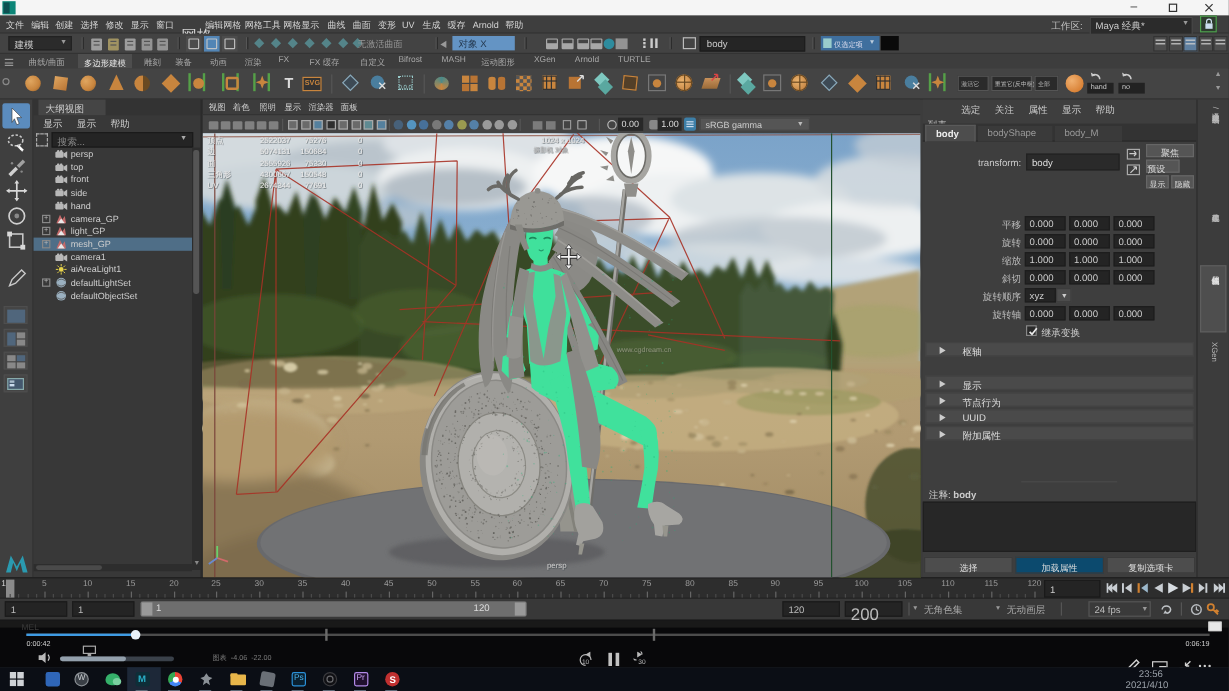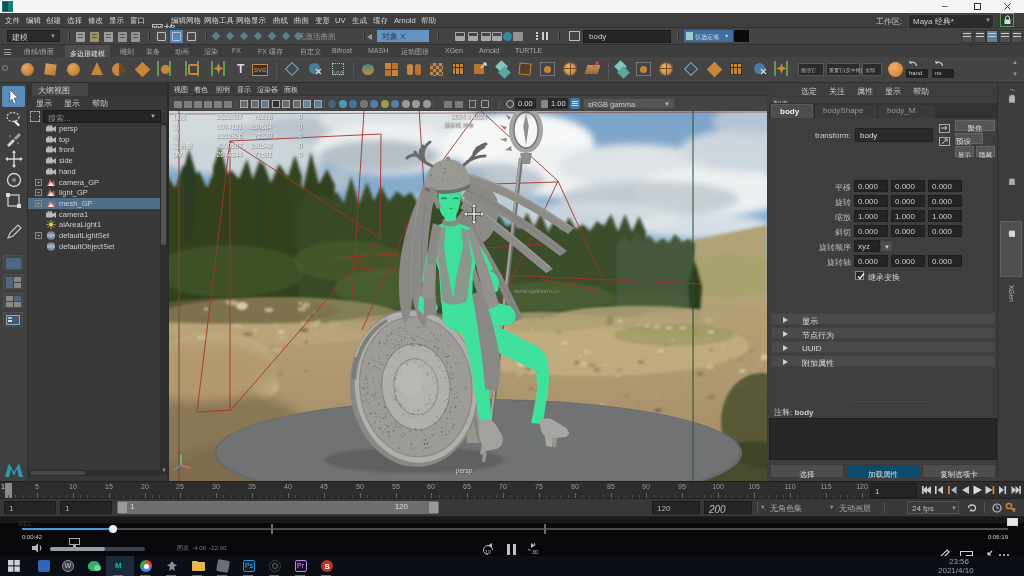--- a/index.html
+++ b/index.html
@@ -1793,20 +1793,24 @@
       </div>
       <div class="a" style="left:159px;top:172px;width:34px;height:12px;background:#242424;border:1px solid #1d1d1d;">
         <div class="tx" style="left:3px;top:1px;font-size:8px;color:#ccc;">0.000</div>
       </div>
       <div class="a" style="left:86px;top:188px;width:9px;height:9px;background:#2a2a2a;border:1px solid #888;">
         <svg class="a" style="left:1px;top:1px;" width="8" height="7" viewBox="0 0 8 7">
           <path d="M1 3.5 L3 5.5 L7 0.5" stroke="#eee" stroke-width="1.4" fill="none"></path>
         </svg>
       </div>
       <div class="tx" style="left:99px;top:189px;font-size:8px;color:#ccc;">继承变换</div>
+      <div class="a" style="left:2px;top:202px;width:224px;height:12px;background:#4a4a4a;border:1px solid #424242;">
+        <div class="a" style="left:11px;top:3px;width:0;height:0;border-top:3.5px solid transparent;border-bottom:3.5px solid transparent;border-left:5px solid #ccc;"></div>
+        <div class="tx" style="left:30px;top:2px;font-size:8px;color:#ddd;">枢轴</div>
+      </div>
       <div class="a" style="left:2px;top:230px;width:224px;height:12px;background:#4a4a4a;border:1px solid #424242;">
         <div class="a" style="left:11px;top:3px;width:0;height:0;border-top:3.5px solid transparent;border-bottom:3.5px solid transparent;border-left:5px solid #ccc;"></div>
         <div class="tx" style="left:30px;top:2px;font-size:8px;color:#ddd;">显示</div>
       </div>
       <div class="a" style="left:2px;top:244px;width:224px;height:12px;background:#4a4a4a;border:1px solid #424242;">
         <div class="a" style="left:11px;top:3px;width:0;height:0;border-top:3.5px solid transparent;border-bottom:3.5px solid transparent;border-left:5px solid #ccc;"></div>
         <div class="tx" style="left:30px;top:2px;font-size:8px;color:#ddd;">节点行为</div>
       </div>
       <div class="a" style="left:2px;top:272px;width:224px;height:12px;background:#4a4a4a;border:1px solid #424242;">
         <div class="a" style="left:11px;top:3px;width:0;height:0;border-top:3.5px solid transparent;border-bottom:3.5px solid transparent;border-left:5px solid #ccc;"></div>
@@ -2022,21 +2026,21 @@
       </div>
       <div class="a" style="left:117px;top:2px;width:322px;height:13px;background:#6e6e6e;border-radius:2px;"></div>
       <div class="a" style="left:118px;top:3px;width:9px;height:11px;background:#999;"></div>
       <div class="a" style="left:429px;top:3px;width:9px;height:11px;background:#999;"></div>
       <div class="tx" style="left:130px;top:3px;font-size:8px;color:#ddd;">1</div>
       <div class="tx" style="left:408px;top:3px;font-size:8px;color:#ddd;transform:translateX(-100%);">120</div>
       <div class="a" style="left:652px;top:2px;width:48px;height:13px;background:#242424;border:1px solid #1b1b1b;">
         <div class="tx" style="left:4px;top:2px;font-size:8px;color:#bbb;">120</div>
       </div>
       <div class="a" style="left:704px;top:2px;width:48px;height:13px;background:#242424;border:1px solid #1b1b1b;">
-        <div class="tx" style="left:4px;top:2px;font-size:10px;color:#bbb;font-style:italic;">200</div>
+        <div class="tx" style="left:4px;top:2px;font-size:14px;color:#bbb;">200</div>
       </div>
       <div class="a" style="left:757px;top:3px;width:1px;height:11px;background:#555;"></div>
       <div class="tx" style="left:760px;top:5px;font-size:5.5px;color:#999;">▼</div>
       <div class="tx" style="left:770px;top:4px;font-size:8px;color:#aaa;">无角色集</div>
       <div class="tx" style="left:829px;top:5px;font-size:5.5px;color:#999;">▼</div>
       <div class="tx" style="left:839px;top:4px;font-size:8px;color:#aaa;">无动画层</div>
       <div class="a" style="left:884px;top:3px;width:1px;height:11px;background:#555;"></div>
       <div class="a" style="left:907px;top:2px;width:52px;height:13px;background:#3a3a3a;border:1px solid #555;">
         <div class="tx" style="left:4px;top:2px;font-size:8px;color:#bbb;">24 fps</div>
         <div class="tx" style="left:43px;top:3px;font-size:6px;color:#999;">▼</div>

